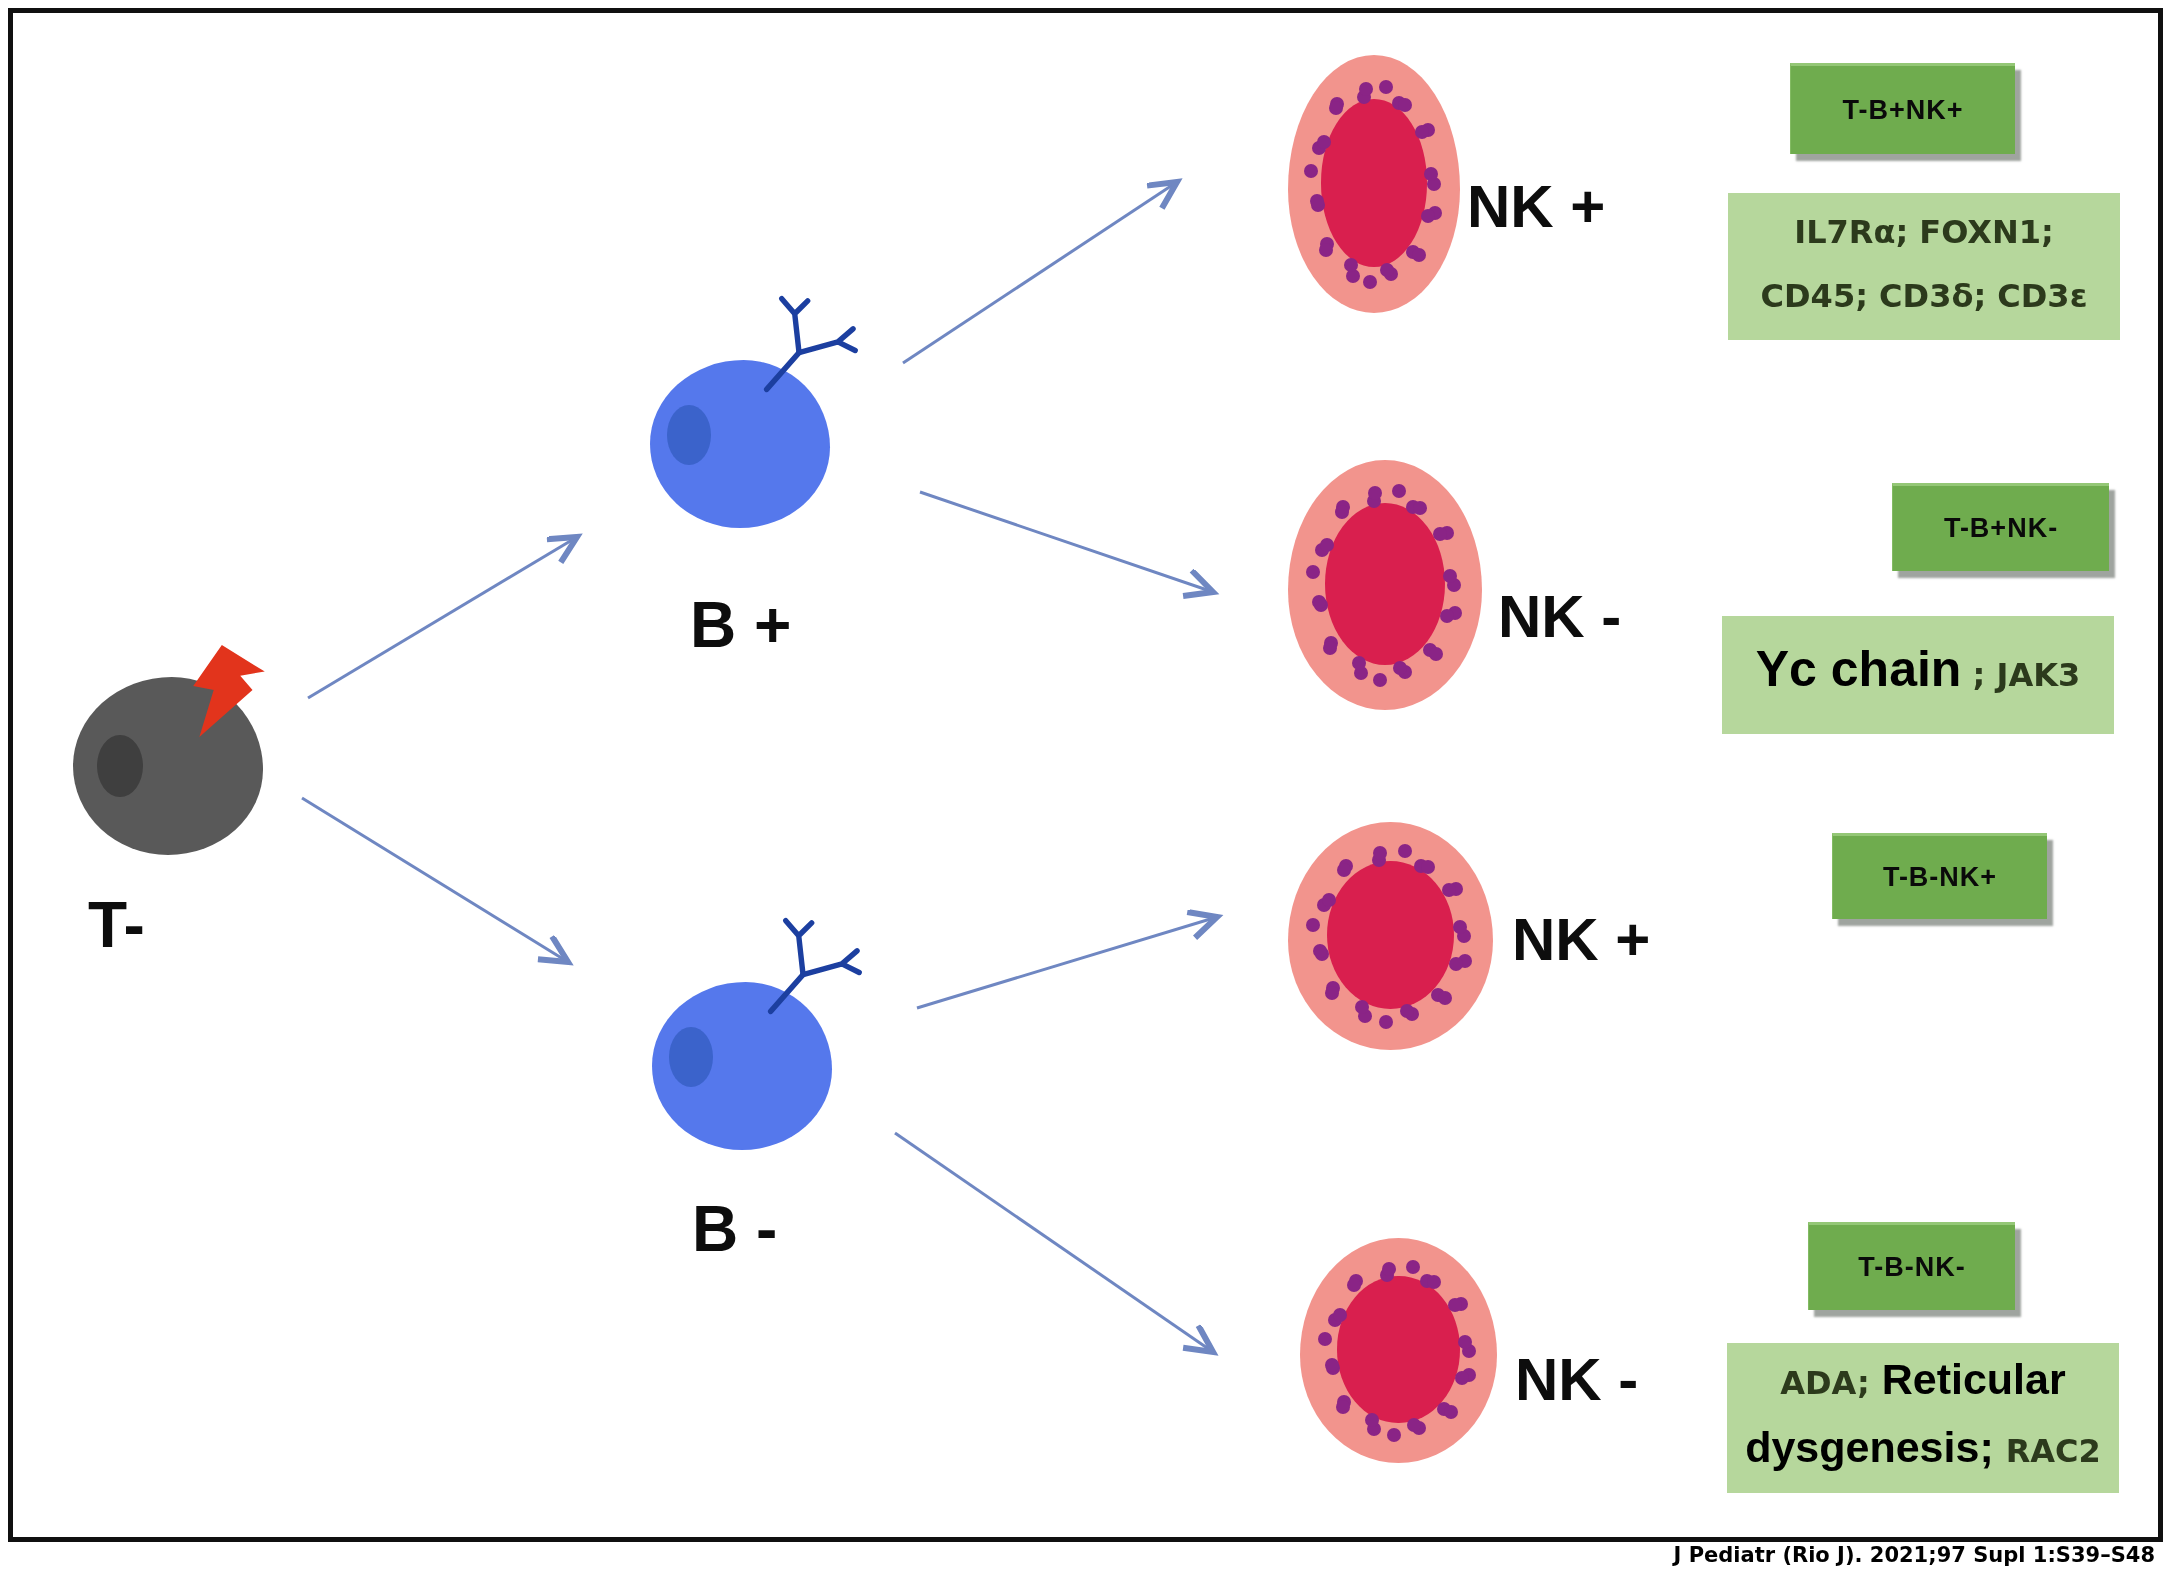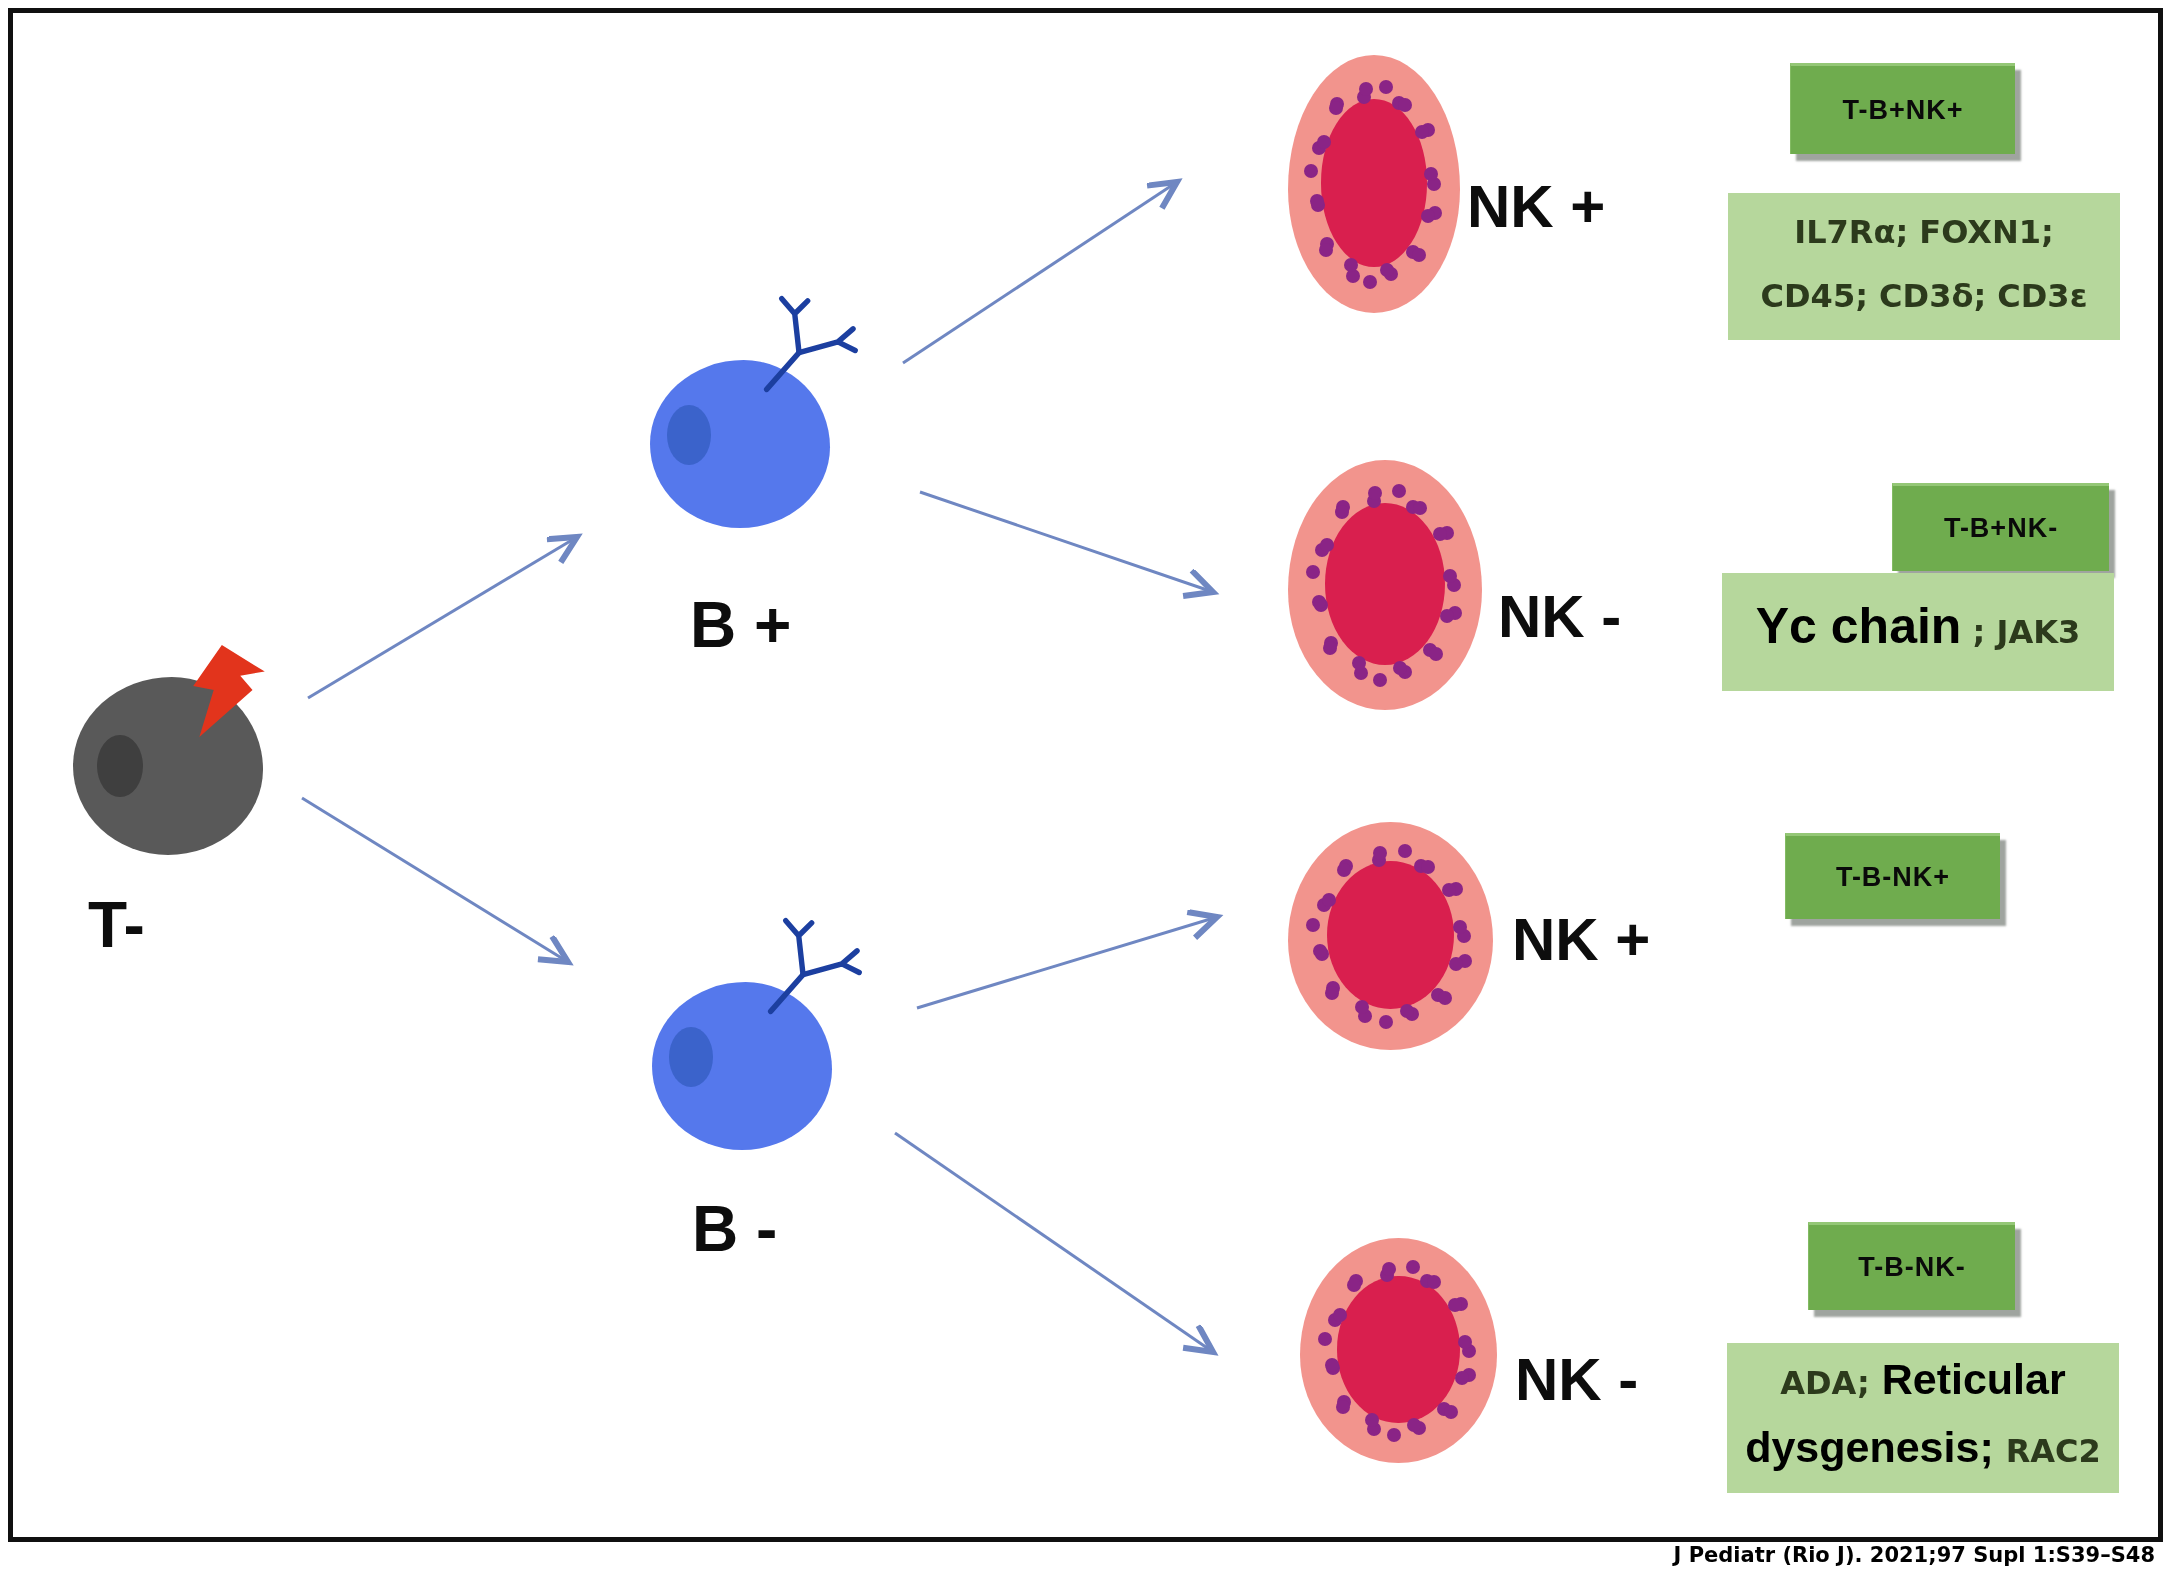--- a/index.html
+++ b/index.html
@@ -220,37 +220,37 @@
   <div class="node-label lbl-60" style="left:1498px;top:582px;">NK -</div>
   <div class="node-label lbl-60" style="left:1512px;top:905px;">NK +</div>
   <div class="node-label lbl-60" style="left:1515px;top:1345px;">NK -</div>
 
   <div class="tag-box" style="left:1790px;top:63px;width:224px;height:88px;">
     <span class="tag-text">T-B+NK+</span>
   </div>
   <div class="tag-box" style="left:1892px;top:483px;width:216px;height:85px;">
     <span class="tag-text">T-B+NK-</span>
   </div>
-  <div class="tag-box" style="left:1785px;top:833px;width:214px;height:83px;">
+  <div class="tag-box" style="left:1832px;top:833px;width:214px;height:83px;">
     <span class="tag-text">T-B-NK+</span>
   </div>
   <div class="tag-box" style="left:1808px;top:1222px;width:206px;height:85px;">
     <span class="tag-text">T-B-NK-</span>
   </div>
 
   <div class="gene-box" style="left:1728px;top:193px;width:392px;height:147px;">
     <div class="gene-line">
       <span class="seg-olive">IL7Rα; FOXN1;</span>
     </div>
     <div class="gene-line">
       <span class="seg-olive">CD45; CD3δ; CD3ε</span>
     </div>
   </div>
 
-  <div class="gene-box" style="left:1722px;top:573px;width:392px;height:118px;">
+  <div class="gene-box" style="left:1722px;top:616px;width:392px;height:118px;">
     <div class="gene-line">
       <span class="seg-black-lg">Yc chain</span><span class="seg-olive"> ; </span><span class="seg-olive">JAK3</span>
     </div>
   </div>
 
 
   <div class="gene-box" style="left:1727px;top:1343px;width:392px;height:150px;">
     <div class="gene-line">
       <span class="seg-olive">ADA;</span><span class="seg-black"> Reticular</span>
     </div>

